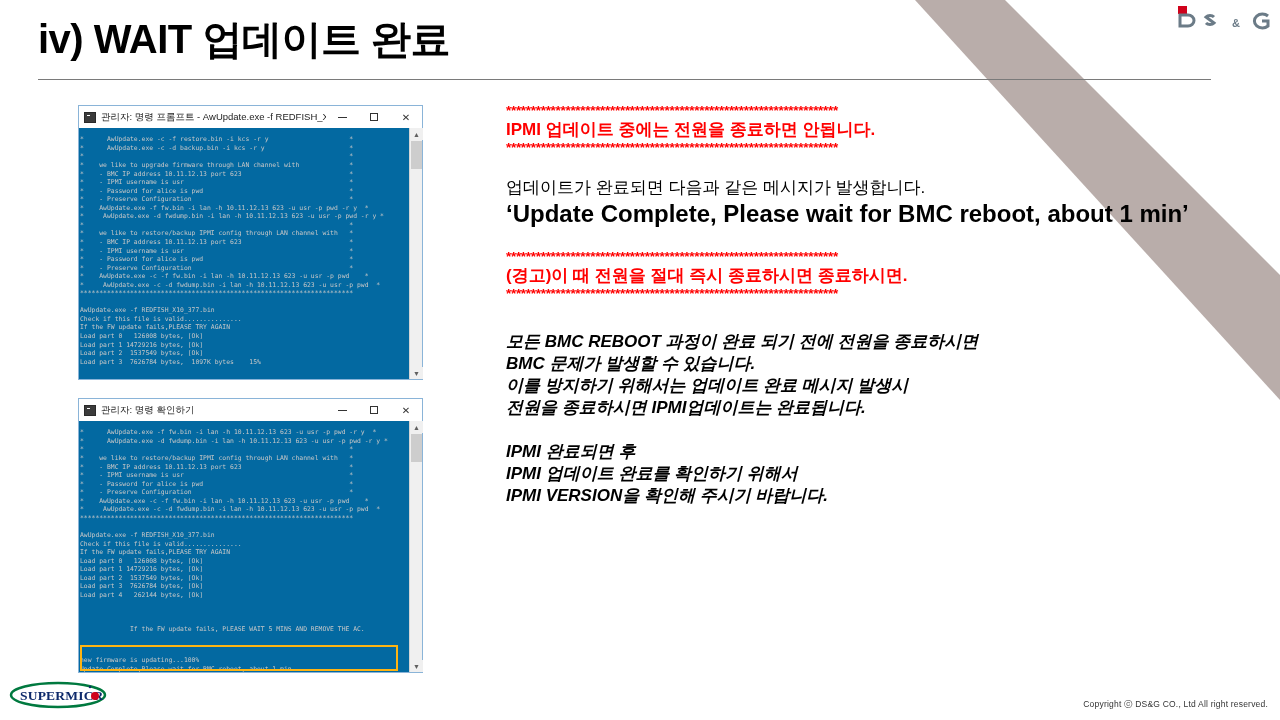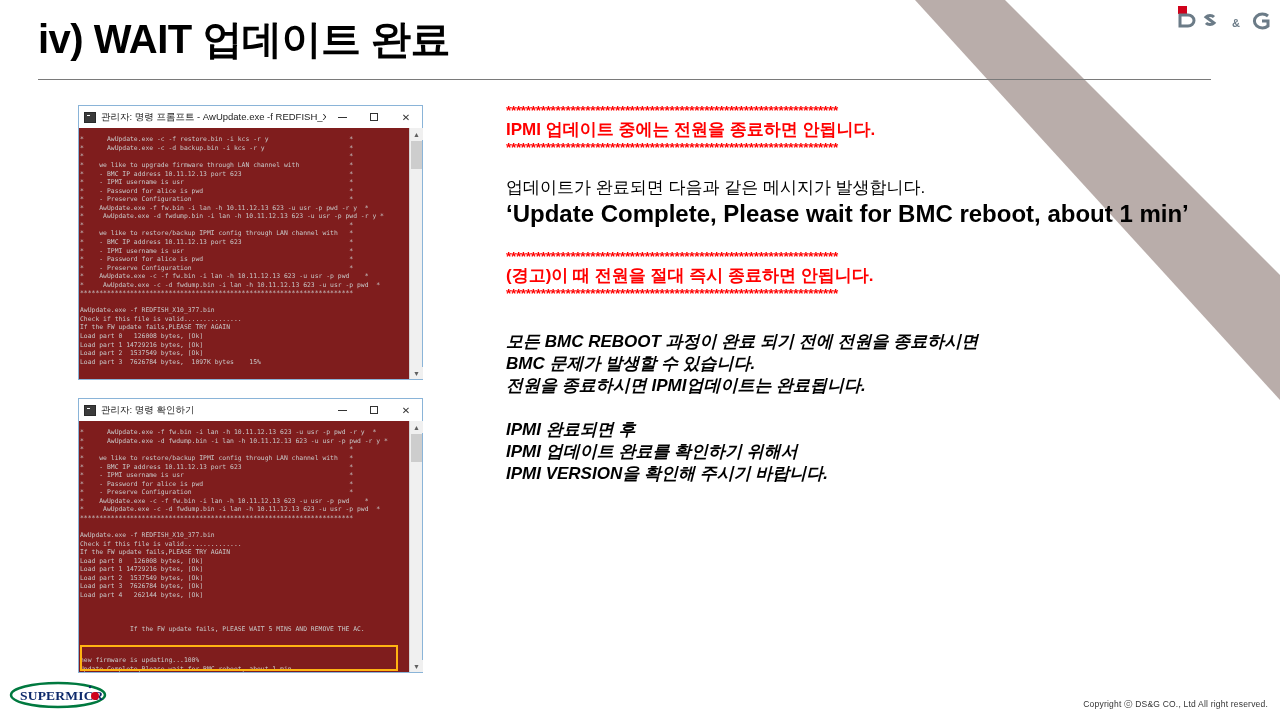--- a/index.html
+++ b/index.html
@@ -73,21 +73,21 @@
   .win-btn{
     width:32px;height:22px;display:flex;align-items:center;justify-content:center;
     font-size:10px;color:#333;
   }
   .win-btn.min::after{content:"";display:block;width:9px;height:1px;background:#333;}
   .win-btn.max::after{content:"";display:block;width:8px;height:8px;border:1px solid #333;box-sizing:border-box;}
 
   .win-body{
     position:relative;
     height:calc(100% - 22px);
-    background:#7f1d1d;
+    background:#0369a1;
     display:flex;
   }
   .console-text{
     flex:1 1 auto;
     color:#c8c8c8;
     font-family:"DejaVu Sans Mono","Liberation Mono",monospace;
     font-size:6.4px;
     line-height:8.55px;
     white-space:pre;
     padding:1px 0 0 1px;
@@ -285,27 +285,28 @@
     <div class="stars">*******************************************************************</div>
 
     <div class="gap-md"></div>
 
     <div class="blk">업데이트가 완료되면 다음과 같은 메시지가 발생합니다.</div>
     <div class="big-quote">‘Update Complete, Please wait for BMC reboot, about 1 min’</div>
 
     <div class="gap-md"></div>
 
     <div class="stars">*******************************************************************</div>
-    <div class="red-line">(경고)이 때 전원을 절대 즉시 종료하면 안됩니다.</div>
+    <div class="red-line">(경고)이 때 전원을 절대 즉시 종료하시면 종료하시면.</div>
     <div class="stars">*******************************************************************</div>
 
     <div class="gap-lg"></div>
 
     <div class="blk b">모든 BMC REBOOT 과정이 완료 되기 전에 전원을 종료하시면</div>
     <div class="blk b">BMC 문제가 발생할 수 있습니다.</div>
+    <div class="blk b">이를 방지하기 위해서는 업데이트 완료 메시지 발생시</div>
     <div class="blk b">전원을 종료하시면 IPMI업데이트는 완료됩니다.</div>
 
     <div class="gap-md"></div>
 
     <div class="blk b">IPMI 완료되면 후</div>
     <div class="blk b">IPMI 업데이트 완료를 확인하기 위해서</div>
     <div class="blk b">IPMI VERSION을 확인해 주시기 바랍니다.</div>
   </div>
 
   <div class="footer-logo">

